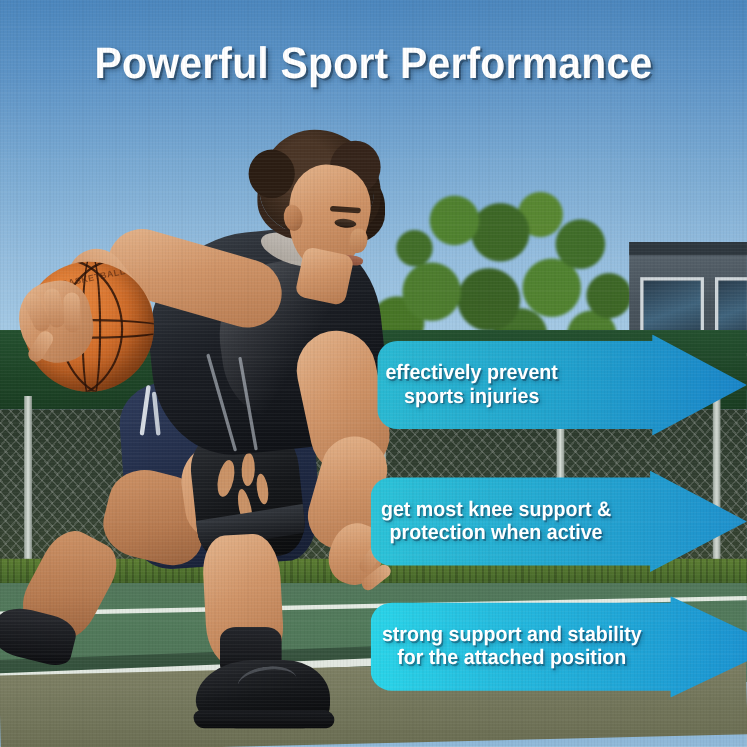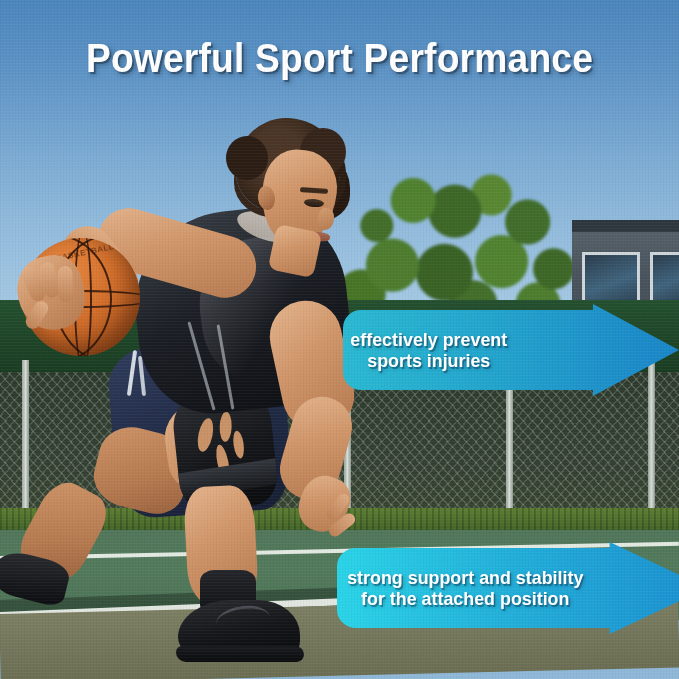--- a/index.html
+++ b/index.html
@@ -581,20 +581,34 @@
           <stop offset="45%" stop-color="#22a4cd"></stop>
           <stop offset="100%" stop-color="#1a85c8"></stop>
         </linearGradient>
       </defs>
       <path d="M18,6 H250 V0 L336,46 L250,92 V86 H18 A18,18 0 0 1 0,68 V24 A18,18 0 0 1 18,6 Z" fill="url(#g1)"></path>
     </svg>
     <div class="label">effectively prevent
 sports injuries</div>
   </div>
 
+  <div class="arrow" id="arrow2">
+    <svg class="body" viewBox="0 0 342 92" preserveAspectRatio="none">
+      <defs>
+        <linearGradient id="g2" x1="0" y1="0" x2="1" y2="0">
+          <stop offset="0%" stop-color="#2cc3d8"></stop>
+          <stop offset="45%" stop-color="#24a9d1"></stop>
+          <stop offset="100%" stop-color="#1f90cc"></stop>
+        </linearGradient>
+      </defs>
+      <path d="M18,6 H254 V0 L342,46 L254,92 V86 H18 A18,18 0 0 1 0,68 V24 A18,18 0 0 1 18,6 Z" fill="url(#g2)"></path>
+    </svg>
+    <div class="label">get most knee support &amp;
+protection when active</div>
+  </div>
 
   <div class="arrow" id="arrow3">
     <svg class="body" viewBox="0 0 342 92" preserveAspectRatio="none">
       <defs>
         <linearGradient id="g3" x1="0" y1="0" x2="1" y2="0">
           <stop offset="0%" stop-color="#2ad4e8"></stop>
           <stop offset="45%" stop-color="#22b0da"></stop>
           <stop offset="100%" stop-color="#1b8fcf"></stop>
         </linearGradient>
       </defs>

